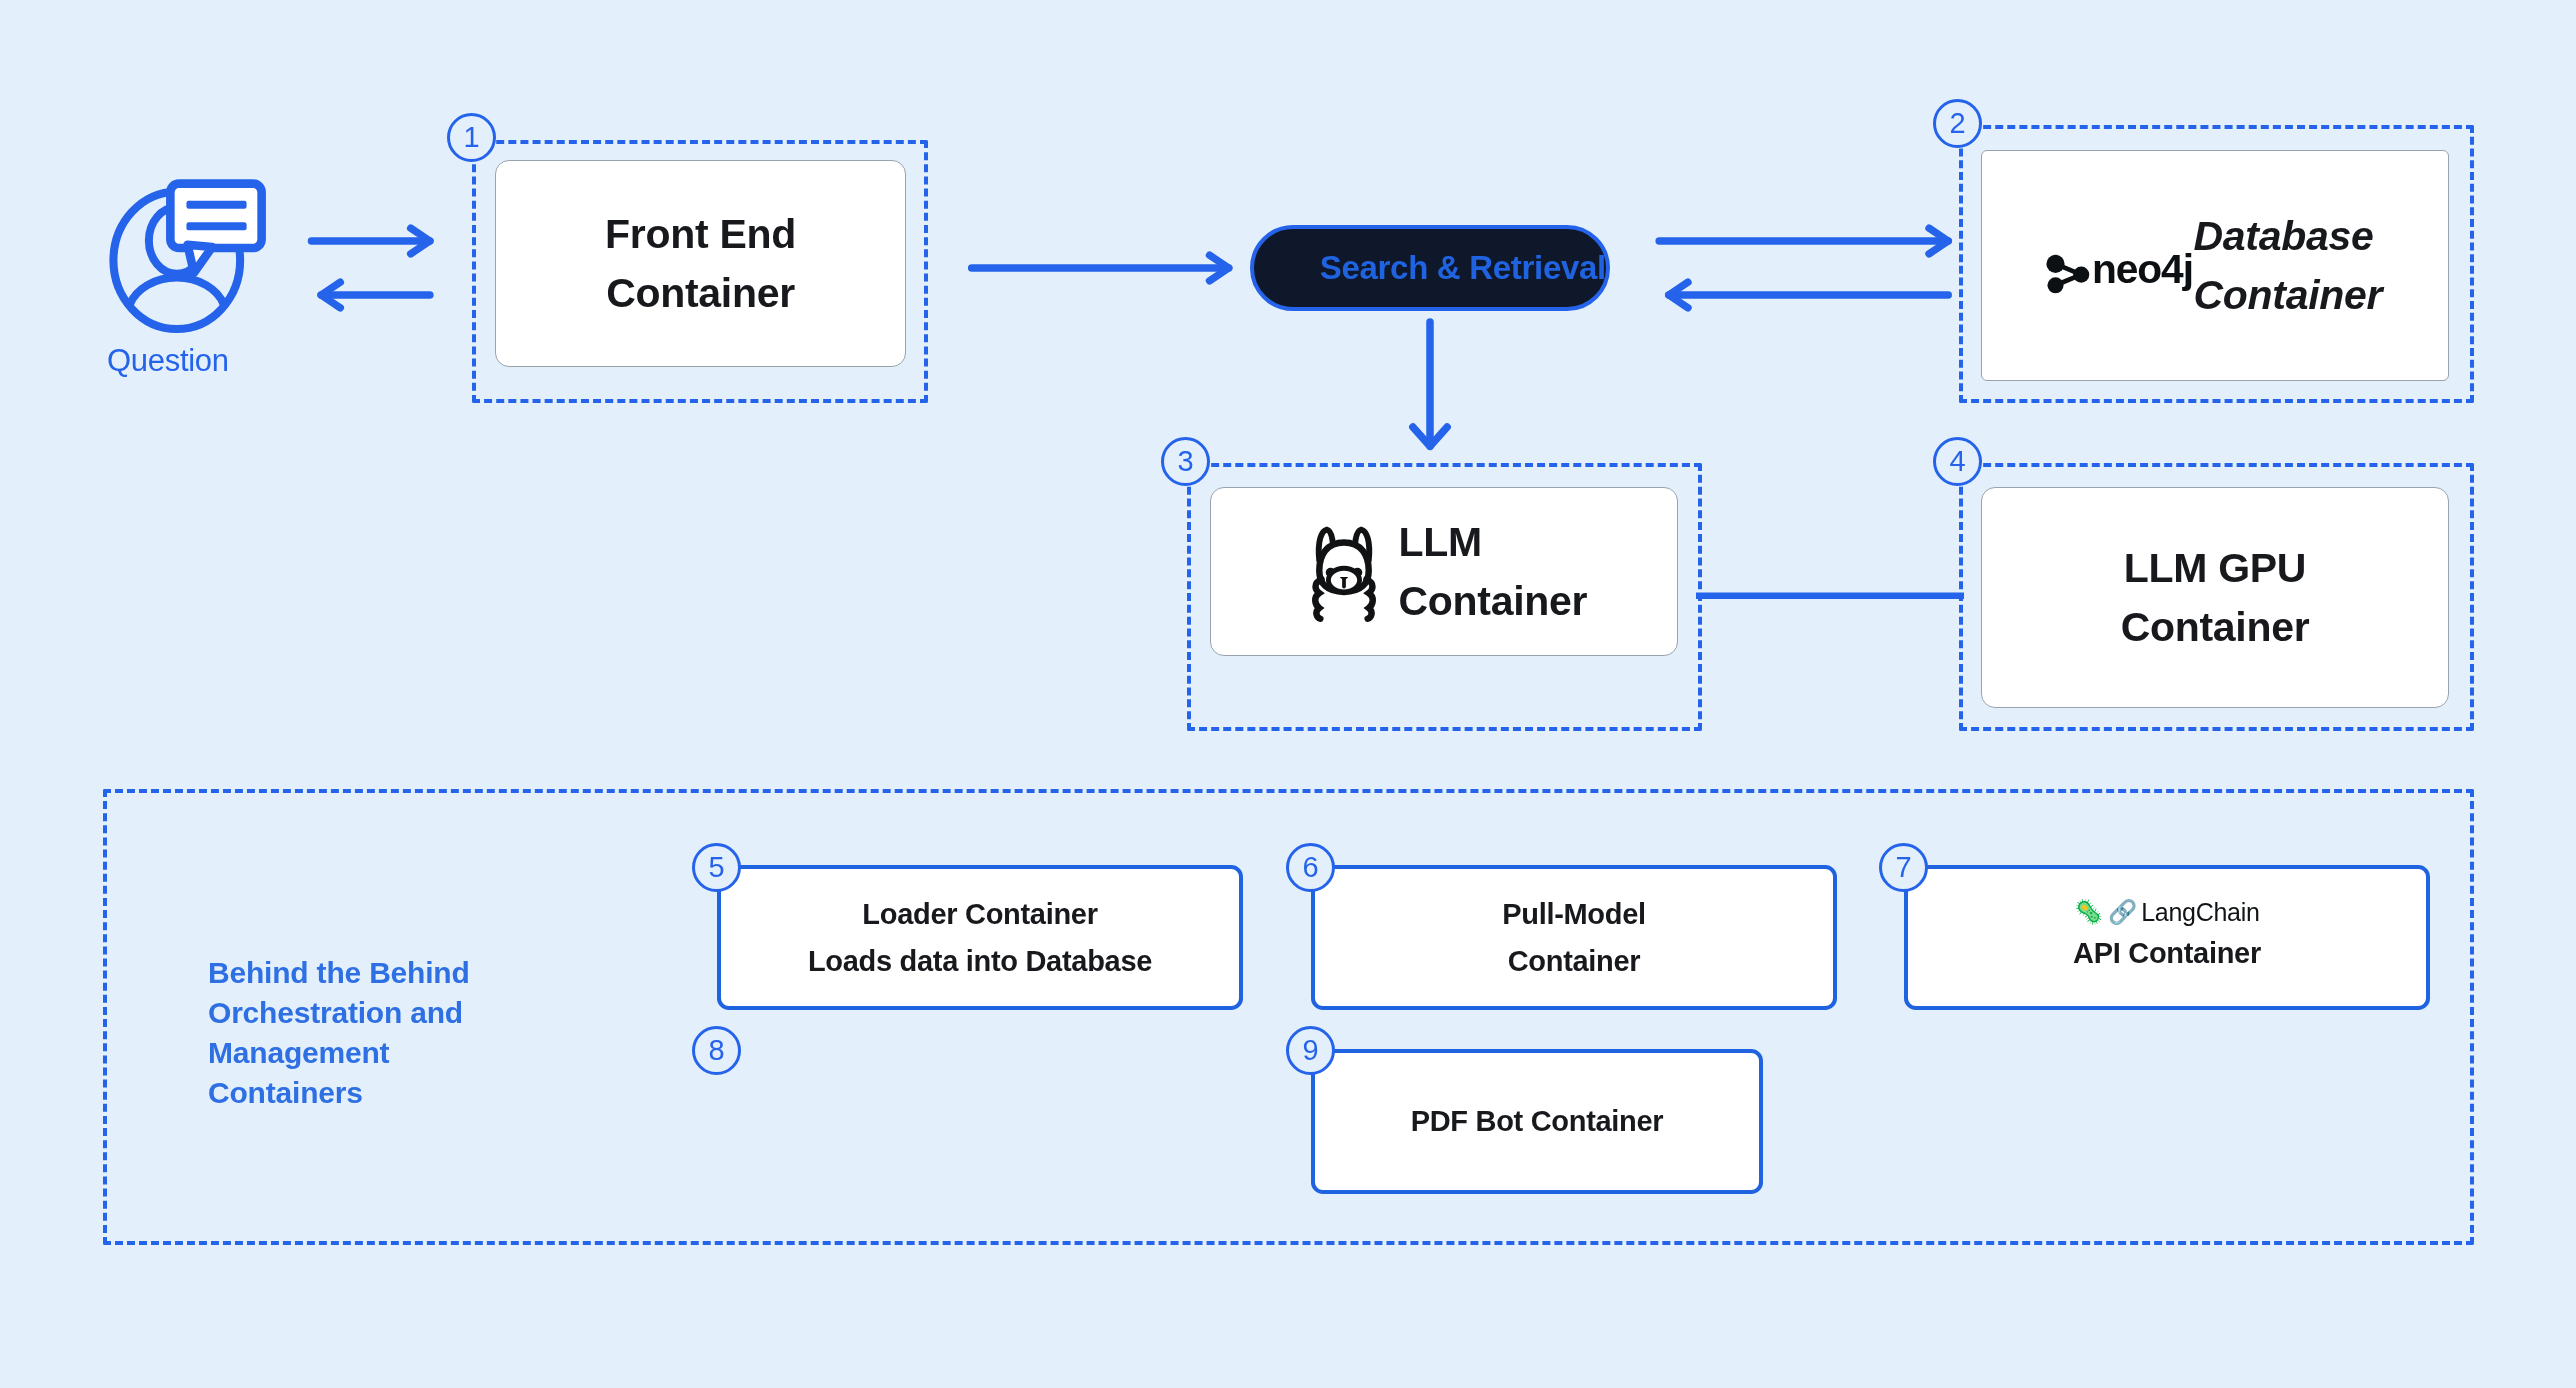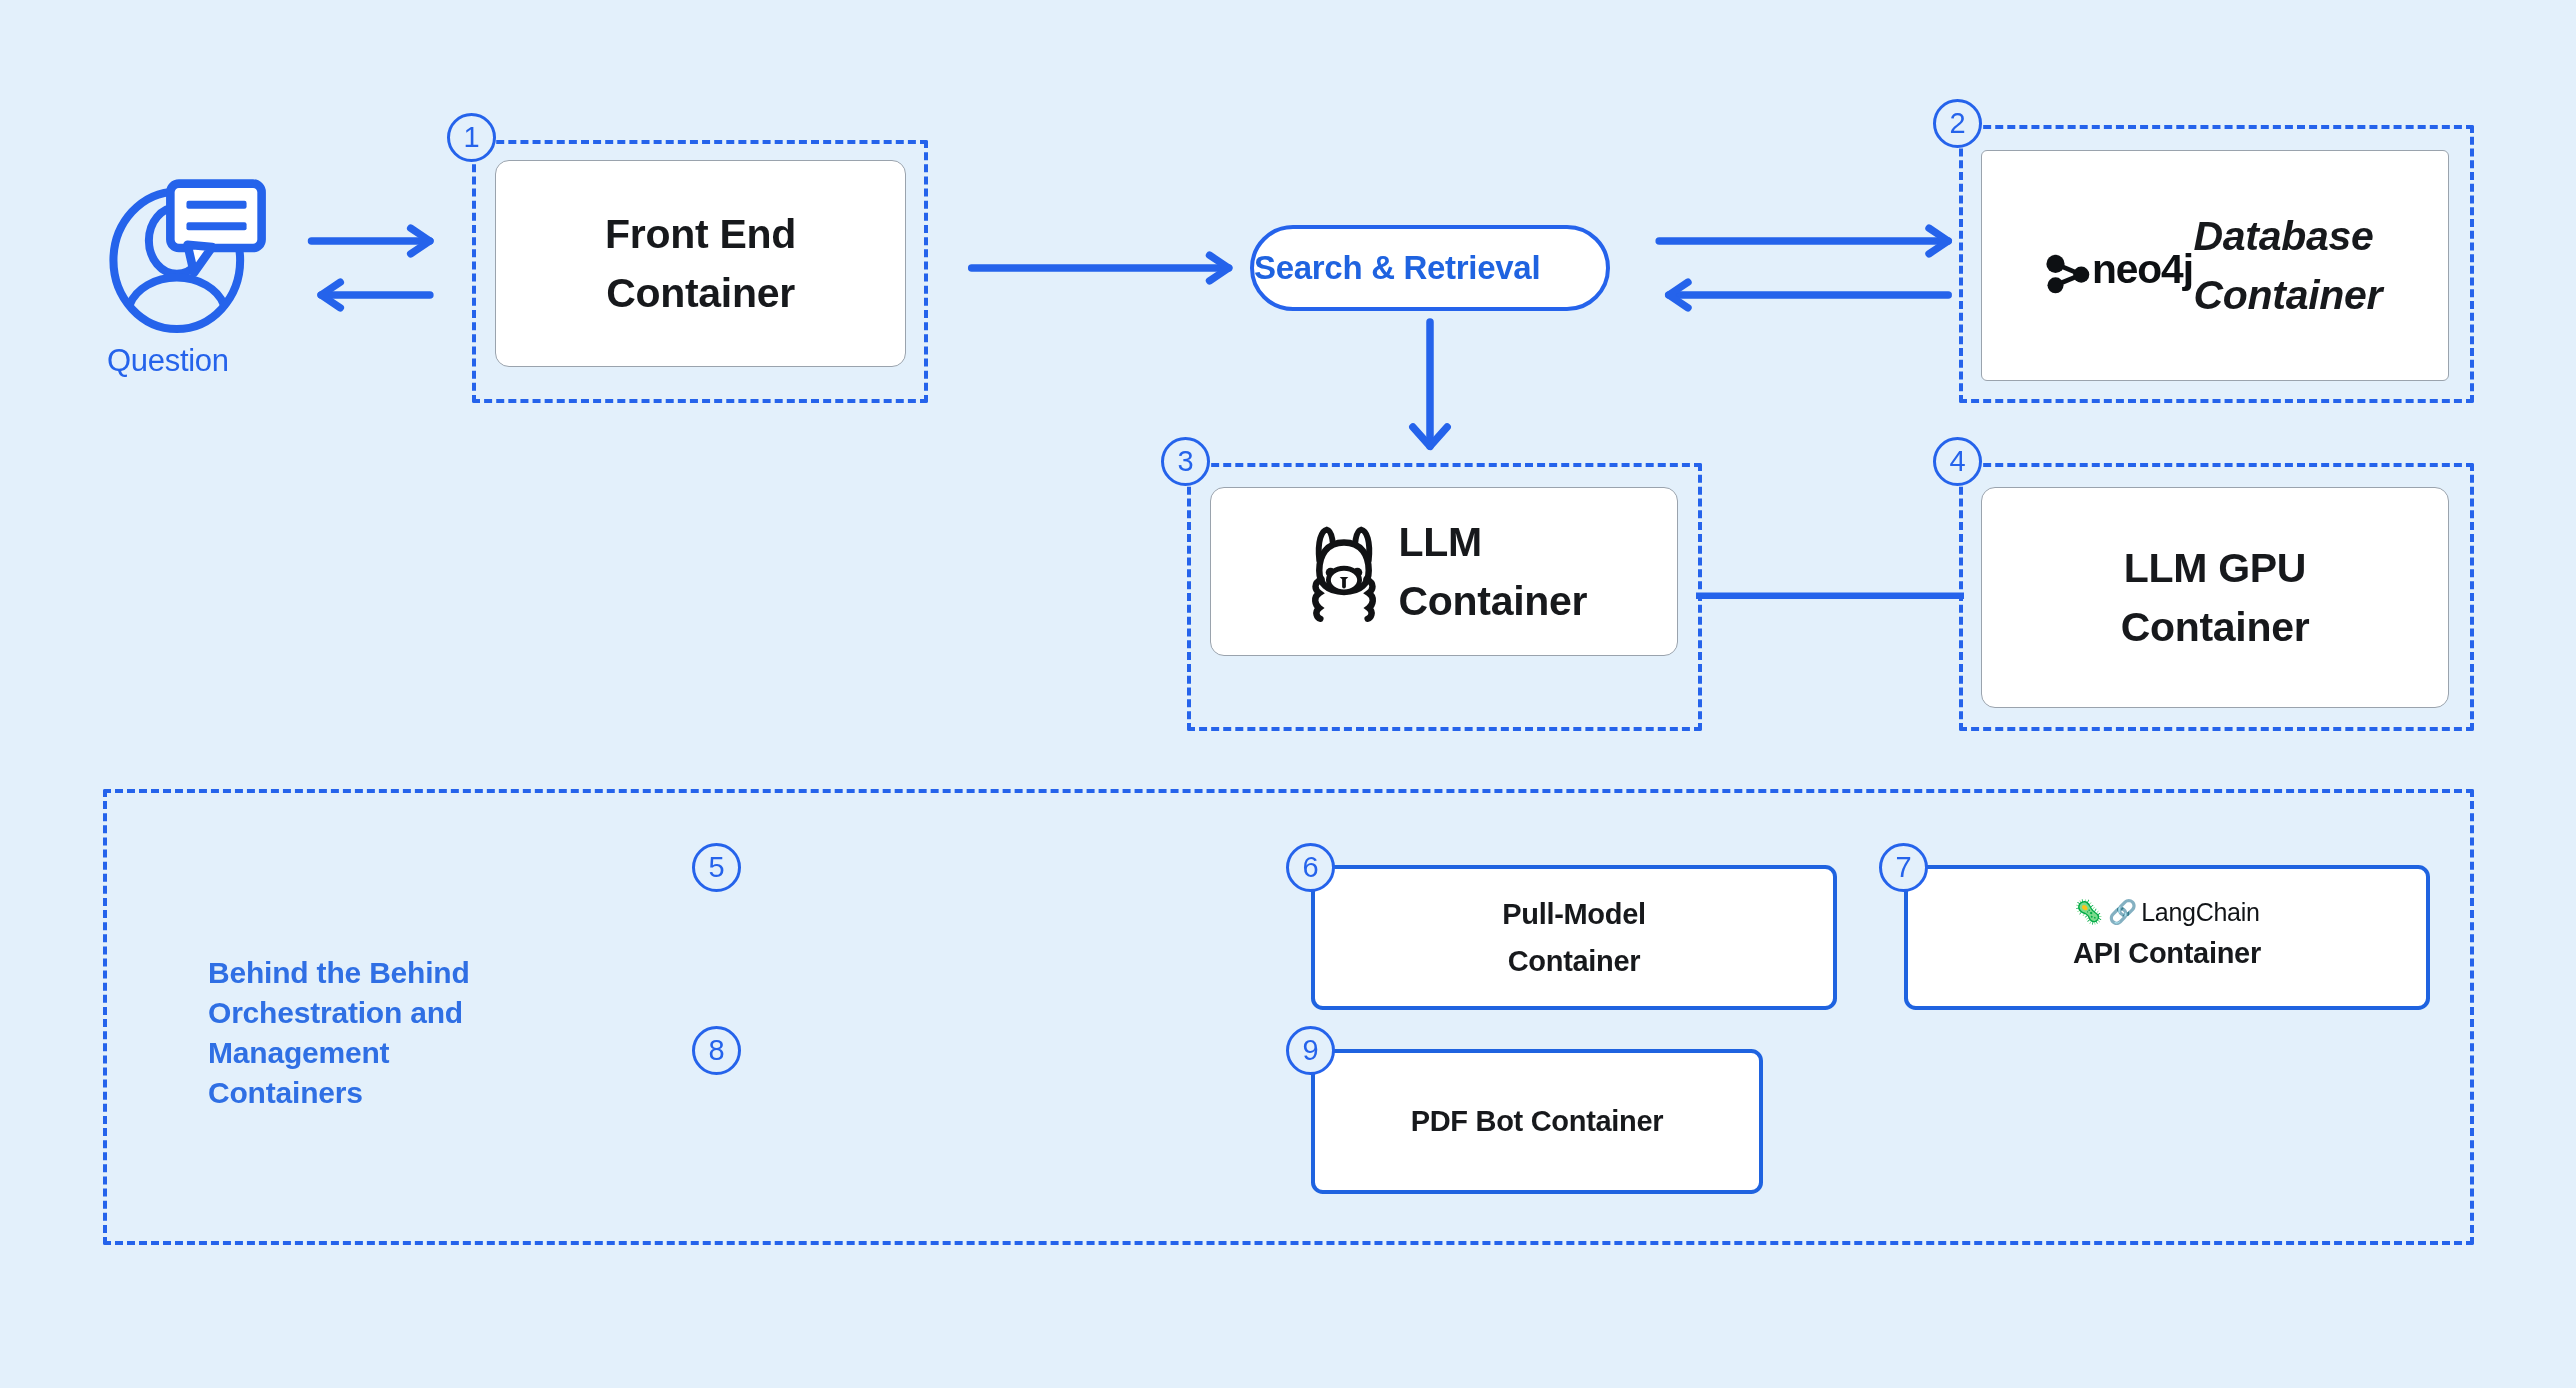--- a/index.html
+++ b/index.html
@@ -61,23 +61,23 @@
     border-radius:11.8px;
     box-sizing:border-box;
     display:flex;align-items:center;justify-content:center;
   }
 
   
   .pill{
     position:absolute;
     border:4.8px solid #2563eb;
     border-radius:161px;
-    background:#ffffff;
-    box-sizing:border-box;
-    display:flex;align-items:center;justify-content:flex-start;
+    background:#0f172a;
+    box-sizing:border-box;
+    display:flex;align-items:center;justify-content:flex-end;
     color:#1f63e0;
     font-weight:bold;
     letter-spacing:-0.3px;
   }
 
   .question-label{
     position:absolute;
     color:#2563eb;
     font-weight:normal;
     font-size:31px;
@@ -236,20 +236,26 @@
   <div class="dashed-zone" style="left:103px;top:789px;width:2371px;height:456px;"></div>
 
   <div class="scenes-label" style="left:208px;top:953px;width:343px;">
     <div>Behind the Behind</div>
     <div>Orchestration and</div>
     <div>Management</div>
     <div>Containers</div>
   </div>
 
   <div class="badge" style="left:692px;top:843px;">5</div>
+  <div class="solid-box" style="left:717px;top:865px;width:526px;height:145px;">
+    <div class="card-text" style="font-size:29px;line-height:1.6;">
+      <div>Loader Container</div>
+      <div>Loads data into Database</div>
+    </div>
+  </div>
 
   <div class="badge" style="left:1286px;top:843px;">6</div>
   <div class="solid-box" style="left:1311px;top:865px;width:526px;height:145px;">
     <div class="card-text" style="font-size:29px;line-height:1.6;">
       <div>Pull-Model</div>
       <div>Container</div>
     </div>
   </div>
 
   <div class="badge" style="left:1879px;top:843px;">7</div>

